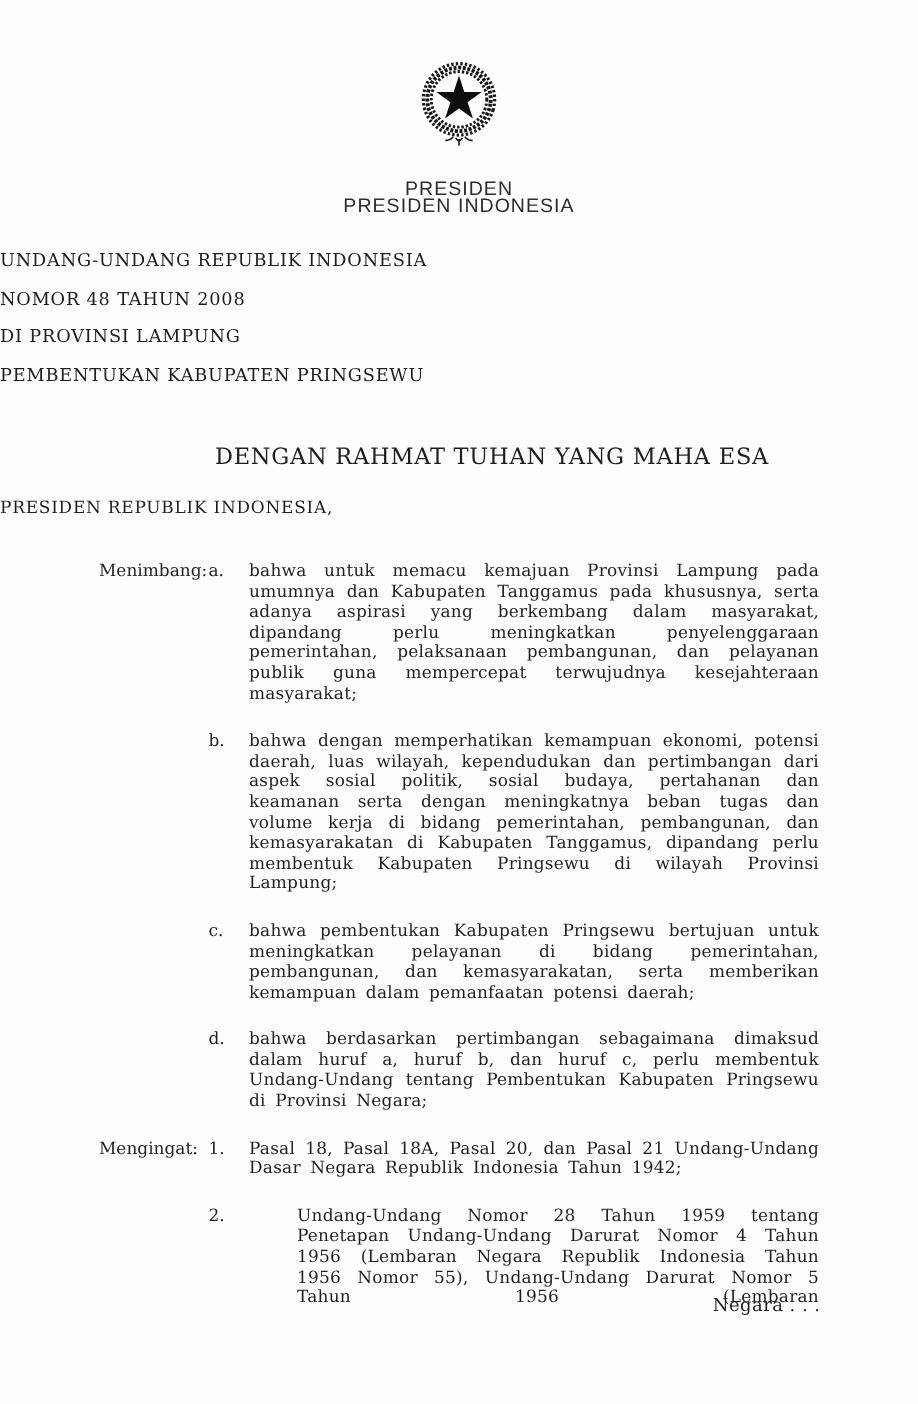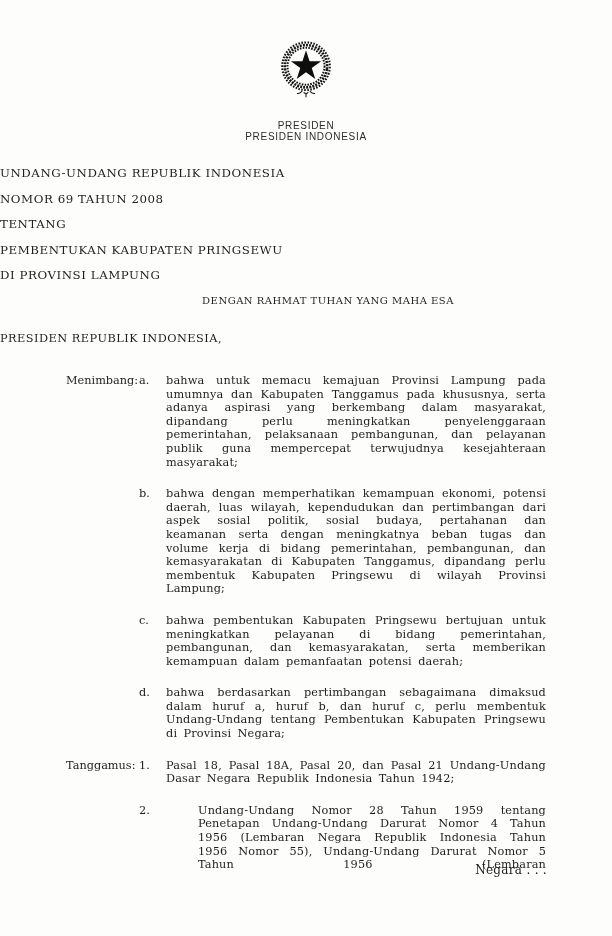--- a/index.html
+++ b/index.html
@@ -17,21 +17,21 @@
   .seal-wrap {
     position: absolute;
     top: 33px; left: 0; right: 0;
     display: flex; justify-content: center;
   }
   .agency {
     position: absolute;
     top: 121px; left: 0; right: 0;
     text-align: center;
     font-family: "Liberation Sans", sans-serif;
-    font-size: 10px;
+    font-size: 13px;
     letter-spacing: 0.7px;
     line-height: 10.5px;
     color: #2c2c2c;
   }
 
   
   .title-block {
     position: absolute;
     top: 161px; left: 0; right: 0;
     text-align: left;
@@ -39,21 +39,21 @@
   .title-line {
     font-size: 11.8px;
     letter-spacing: 0.55px;
     line-height: 25.5px;
     white-space: nowrap;
   }
   .invocation {
     position: absolute;
     top: 295px; left: 0; right: 0;
     text-align: center;
-    font-size: 10px;
+    font-size: 15px;
     letter-spacing: 0.5px;
     margin-left: 44px;
   }
   .authority {
     position: absolute;
     top: 332px; left: 0; right: 0;
     text-align: left;
     font-size: 11.3px;
     letter-spacing: 0.5px;
   }
@@ -113,24 +113,23 @@
     </svg>
   </div>
 
   <div class="agency">
     <div>PRESIDEN</div>
     <div>PRESIDEN INDONESIA</div>
   </div>
 
   <div class="title-block">
     <div class="title-line">UNDANG-UNDANG REPUBLIK INDONESIA</div>
-    <div class="title-line">NOMOR 69 TAHUN 2008</div>
-    <div class="title-line">TENTANG</div>
+    <div class="title-line">NOMOR 48 TAHUN 2008</div>
+    <div class="title-line">DI PROVINSI LAMPUNG</div>
     <div class="title-line">PEMBENTUKAN KABUPATEN PRINGSEWU</div>
-    <div class="title-line">DI PROVINSI LAMPUNG</div>
   </div>
 
   <div class="invocation">DENGAN RAHMAT TUHAN YANG MAHA ESA</div>
   <div class="authority">PRESIDEN REPUBLIK INDONESIA,</div>
 
   <div class="body-flow">
 
     <div class="clause-row">
       <div class="clause-label">Menimbang:</div>
       <div class="clause-marker">a.</div>
@@ -146,21 +145,21 @@
       <div class="clause-marker">c.</div>
       <div class="clause-text">bahwa pembentukan Kabupaten Pringsewu bertujuan untuk meningkatkan pelayanan di bidang pemerintahan, pembangunan, dan kemasyarakatan, serta memberikan kemampuan dalam pemanfaatan potensi daerah;</div>
     </div>
     <div class="clause-row">
       <div class="clause-label"></div>
       <div class="clause-marker">d.</div>
       <div class="clause-text">bahwa berdasarkan pertimbangan sebagaimana dimaksud dalam huruf a, huruf b, dan huruf c, perlu membentuk Undang-Undang tentang Pembentukan Kabupaten Pringsewu di Provinsi Negara;</div>
     </div>
 
     <div class="clause-row section-gap">
-      <div class="clause-label">Tanggamus:</div>
+      <div class="clause-label">Mengingat:</div>
       <div class="clause-marker">1.</div>
       <div class="clause-text">Pasal 18, Pasal 18A, Pasal 20, dan Pasal 21 Undang-Undang Dasar Negara Republik Indonesia Tahun 1942;</div>
     </div>
     <div class="clause-row">
       <div class="clause-label"></div>
       <div class="clause-marker">2.</div>
       <div class="clause-text continued">Undang-Undang Nomor 28 Tahun 1959 tentang Penetapan Undang-Undang Darurat Nomor 4 Tahun 1956 (Lembaran Negara Republik Indonesia Tahun 1956 Nomor 55), Undang-Undang Darurat Nomor 5 Tahun 1956 (Lembaran</div>
     </div>
 
   </div>

